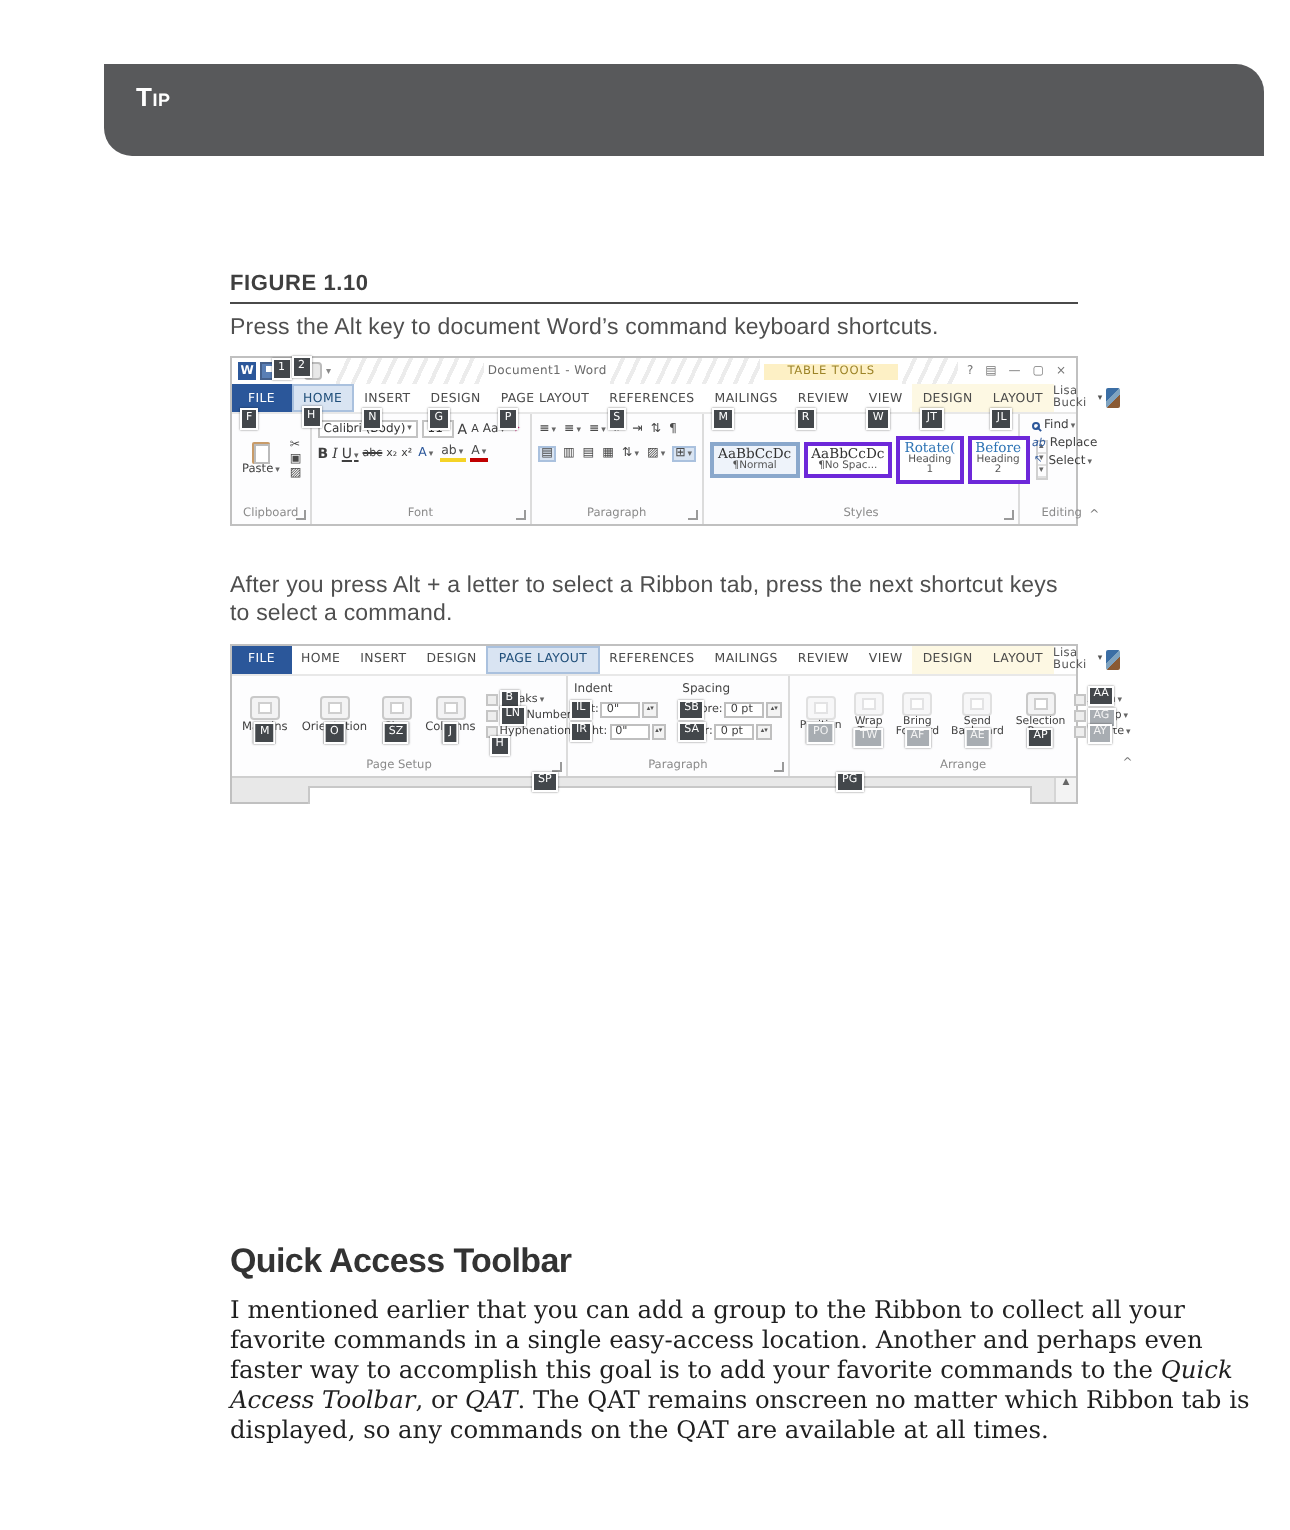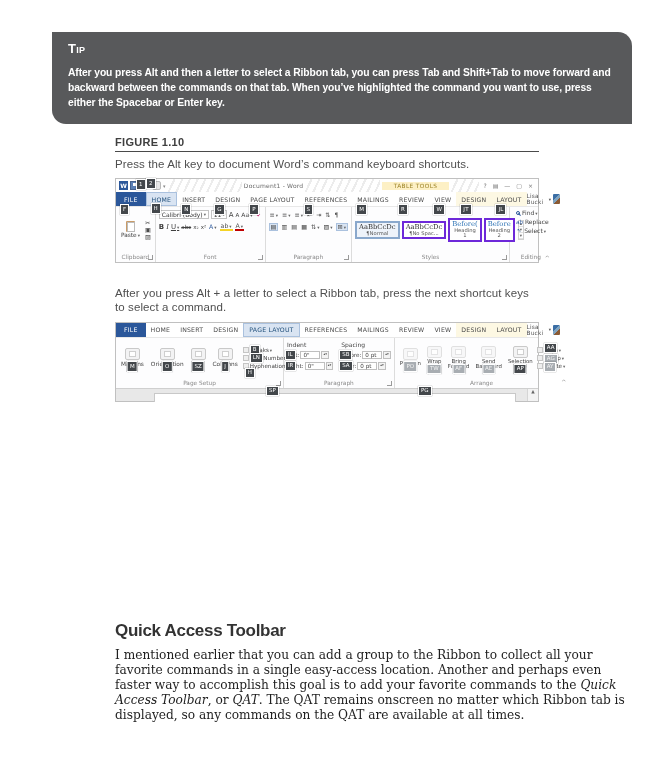--- a/index.html
+++ b/index.html
@@ -106,21 +106,20 @@
   .vscroll{position:absolute;right:0;top:0;bottom:0;width:11px;background:#f3f3f3;border-left:1px solid #d5d5d5;
            display:flex;flex-direction:column;align-items:center;font-size:4.5px;color:#666}
 </style>
 </head>
 <body>
 
 <div class="page">
 
   <div class="callout" style="top:32px">
     <div class="c-title">Tip</div>
-    <div class="c-body">After you press Alt and then a letter to select a Ribbon tab, you can press Tab and Shift+Tab to move forward and backward between the commands on that tab. When you’ve highlighted the command you want to use, press either the Spacebar or Enter key.</div>
   </div>
 
   <div class="figure" style="top:136px">
     <div class="fig-label">FIGURE 1.10</div>
     <div class="fig-caption">Press the Alt key to document Word’s command keyboard shortcuts.</div>
 
     <div class="shot" style="height:85px;display:flex;flex-direction:column">
 
       <div class="tbar">
         <span class="qaticon ic-word">W</span>
@@ -273,21 +272,21 @@
           <div class="grp-body">
             <span class="stylecard sel">
                 <div class="ssample">AaBbCcDc</div>
                 <div class="sname">¶Normal</div>
               </span>
             <span class="stylecard">
                 <div class="ssample">AaBbCcDc</div>
                 <div class="sname">¶No Spac...</div>
               </span>
             <span class="stylecard">
-                <div class="ssample blue">Before(</div>
+                <div class="ssample blue">Rotate(</div>
                 <div class="sname">Heading 1</div>
               </span>
             <span class="stylecard">
                 <div class="ssample blue">Before</div>
                 <div class="sname">Heading 2</div>
               </span>
             <span class="gal">
                 <span>▴</span>
                 <span>▾</span>
                 <span>▾</span>

